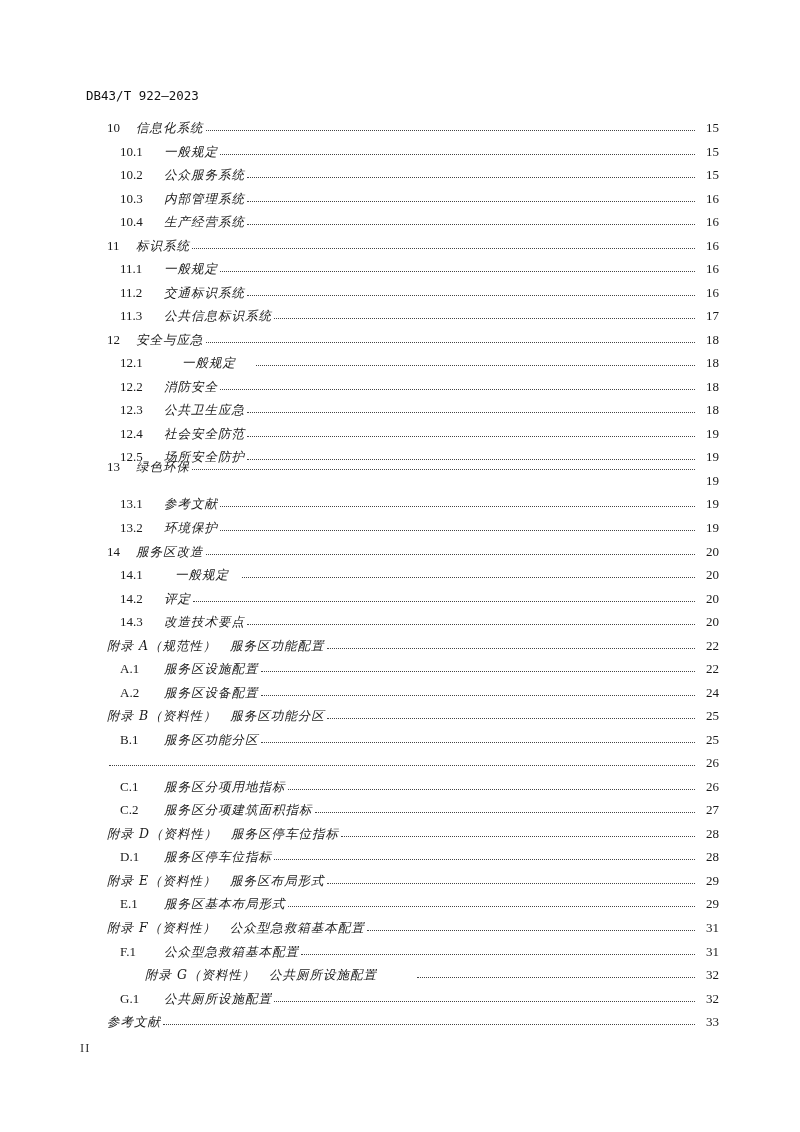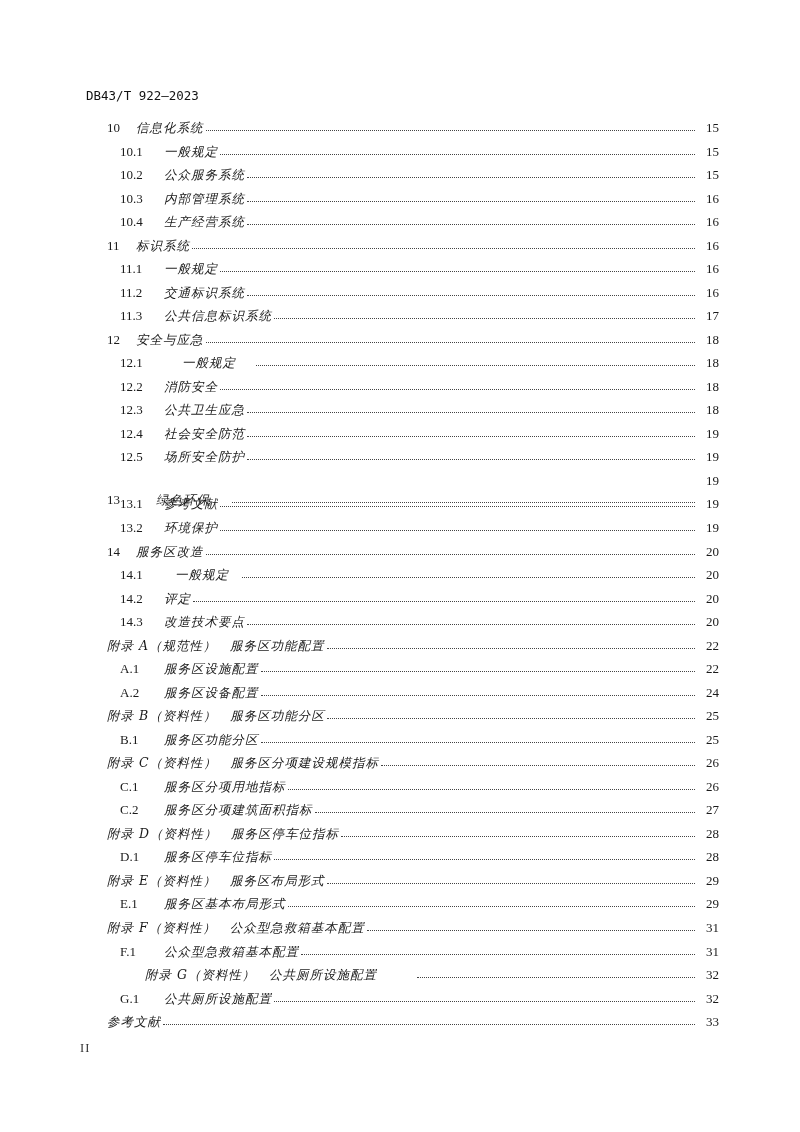--- a/index.html
+++ b/index.html
@@ -175,21 +175,21 @@
       <span class="toc-title">社会安全防范</span>
       <span class="toc-leader"></span>
     </div>
     <span class="toc-page" style="top: 306px;">19</span>
     <div class="toc-row l2" style="top: 329px; width: 575px;">
       <span class="toc-num">12.5</span>
       <span class="toc-title">场所安全防护</span>
       <span class="toc-leader"></span>
     </div>
     <span class="toc-page" style="top: 329px;">19</span>
-    <div class="toc-row l1" style="top: 372px; width: 588px; gap: 20px;">
+    <div class="toc-row l1" style="top: 339px; width: 588px;">
       <span class="toc-num">13</span>
       <span class="toc-title">绿色环保</span>
       <span class="toc-leader"></span>
     </div>
     <span class="toc-page" style="top: 353px;">19</span>
     <div class="toc-row l2" style="top: 376px; width: 575px;">
       <span class="toc-num">13.1</span>
       <span class="toc-title">参考文献</span>
       <span class="toc-leader"></span>
     </div>
@@ -249,21 +249,20 @@
     </div>
     <span class="toc-page" style="top: 588px;">25</span>
     <div class="toc-row l2" style="top: 612px; width: 575px;">
       <span class="toc-num">B.1</span>
       <span class="toc-title">服务区功能分区</span>
       <span class="toc-leader"></span>
     </div>
     <span class="toc-page" style="top: 612px;">25</span>
     <div class="toc-row ap" style="top: 635px; width: 588px;">
       <span class="toc-num"></span>
-      <span class="toc-title">附录 C（资料性）　服务区分项建设规模指标</span>
       <span class="toc-leader"></span>
     </div>
     <span class="toc-page" style="top: 635px;">26</span>
     <div class="toc-row l2" style="top: 659px; width: 575px;">
       <span class="toc-num">C.1</span>
       <span class="toc-title">服务区分项用地指标</span>
       <span class="toc-leader"></span>
     </div>
     <span class="toc-page" style="top: 659px;">26</span>
     <div class="toc-row l2" style="top: 682px; width: 575px;">

